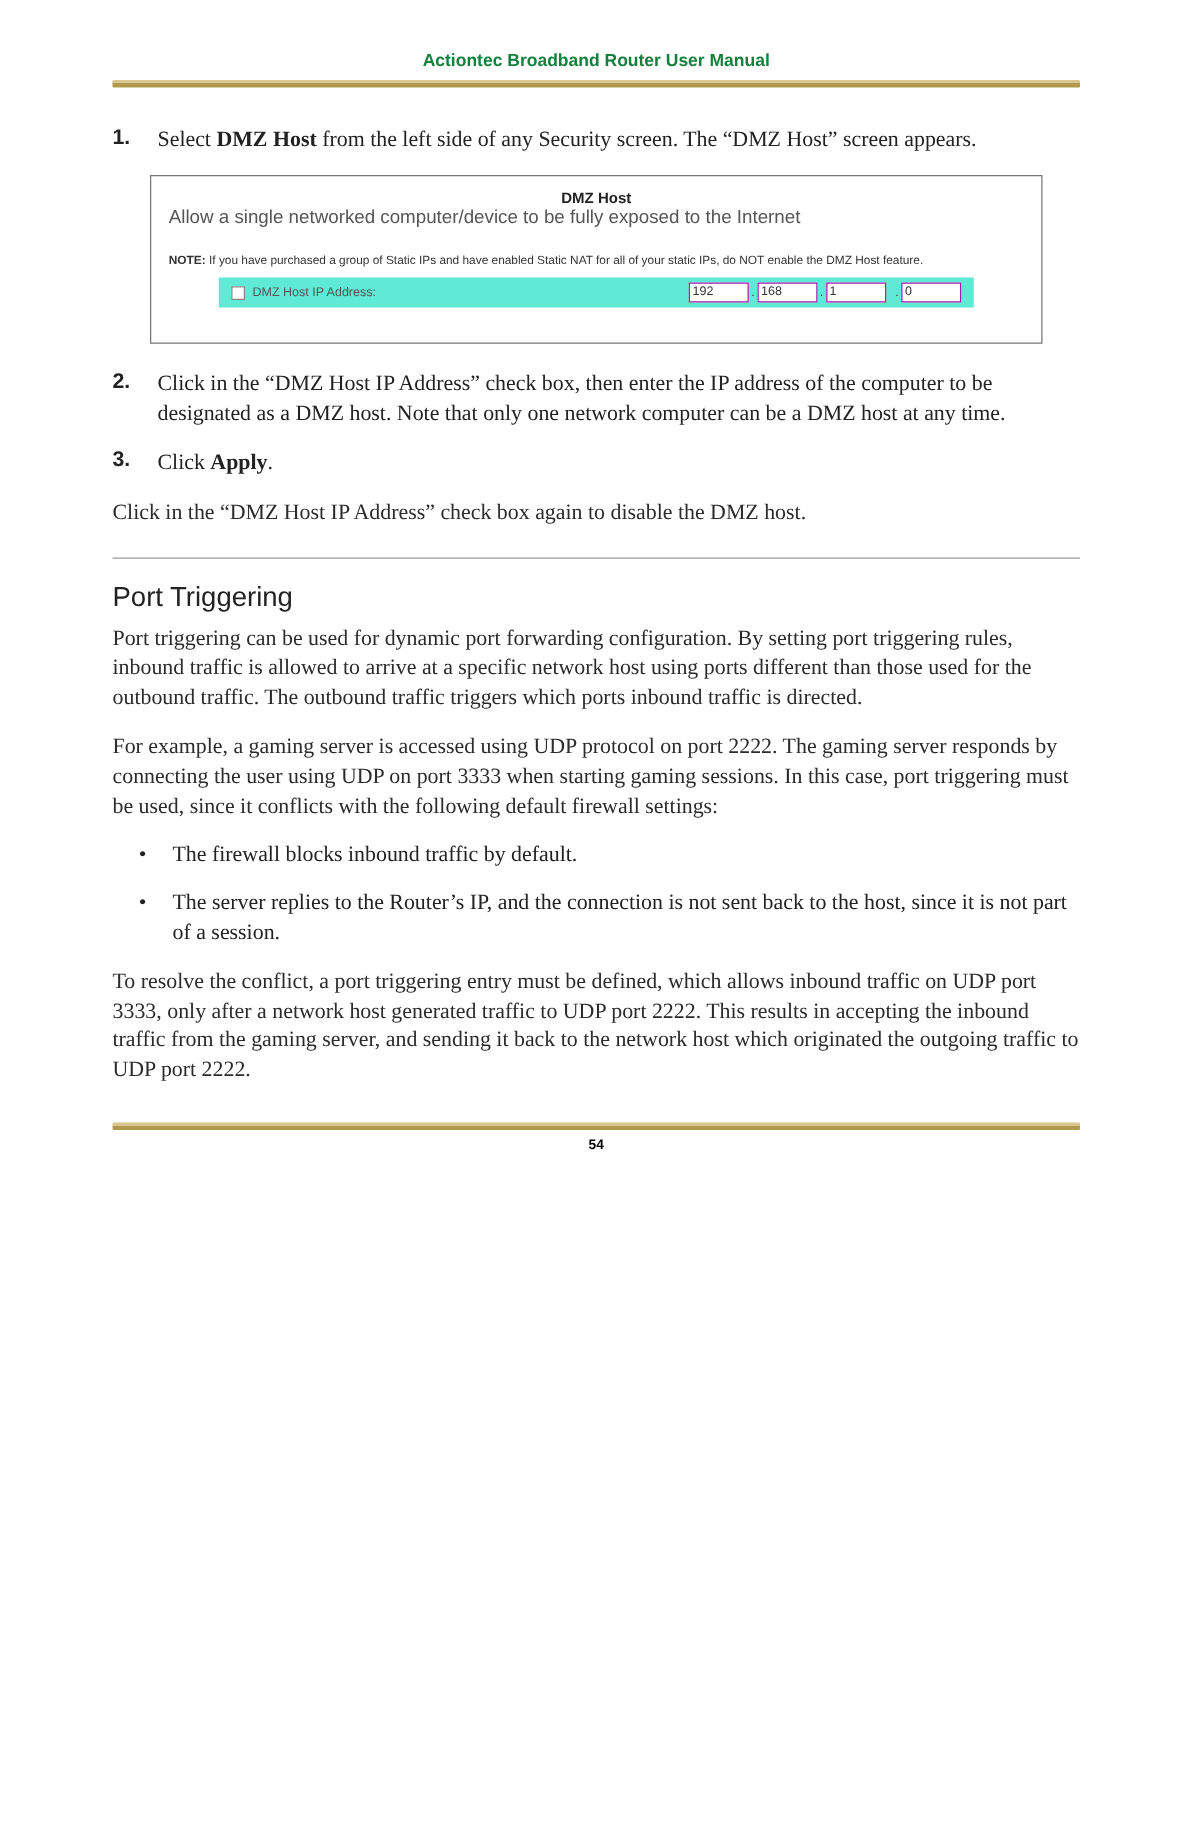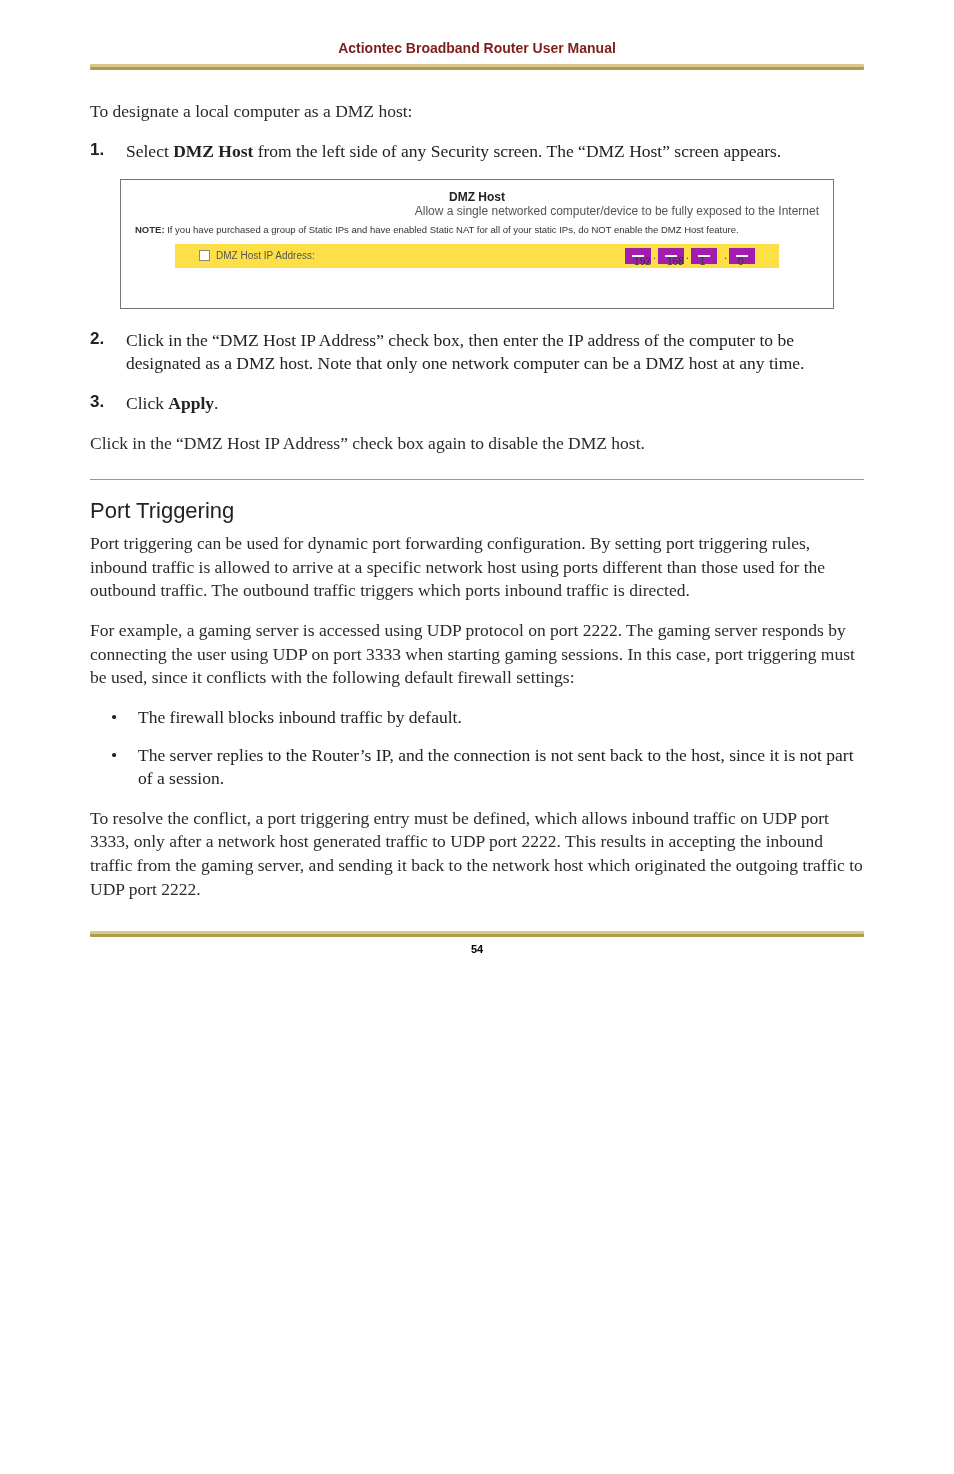--- a/index.html
+++ b/index.html
@@ -11,21 +11,21 @@
     margin: 0 auto;
   }
   .page {
     padding: 40px 90px 30px 90px;
   }
   .header-bar {
     text-align: center;
     font-family: Arial, Helvetica, sans-serif;
     font-weight: bold;
     font-size: 14px;
-    color: #7f1d1d;
+    color: #15803d;
     padding-bottom: 8px;
   }
   .header-underline {
     height: 6px;
     background: linear-gradient(to bottom, #d9c78f 0%, #d9c78f 45%, #b09a50 46%, #b09a50 100%);
     margin-bottom: 30px;
     border-radius: 1px;
   }
   .body-text {
     font-size: 17.5px;
@@ -62,37 +62,37 @@
     color: #333;
     background: #fff;
   }
   .ss-title {
     text-align: center;
     font-weight: bold;
     font-size: 12px;
     color: #222;
   }
   .ss-sub {
-    text-align: right;
-    font-size: 12px;
+    text-align: left;
+    font-size: 15px;
     color: #555;
-    margin-bottom: 6px;
+    margin-bottom: 21px;
   }
   .ss-note {
     font-size: 9.5px;
     color: #333;
     margin-bottom: 8px;
     line-height: 1.2;
   }
   .ss-row {
     display: flex;
     align-items: center;
-    background: #fde047;
-    padding: 4px 24px;
-    margin: 0 40px 26px 40px;
+    background: #5eead4;
+    padding: 4px 10px;
+    margin: 0 40px 14px 40px;
   }
   .ss-row-label {
     flex: 1;
     color: #555;
     font-size: 10px;
     display: flex;
     align-items: center;
     gap: 6px;
   }
   .fake-checkbox {
@@ -102,23 +102,23 @@
     background: #fff;
     display: inline-block;
   }
   .ip-inputs {
     display: flex;
     align-items: center;
     gap: 2px;
     color: #333;
   }
   .ip-box {
-    border: 7px solid #a21caf;
-    background: #fff;
-    width: 26px;
+    border: 1px solid #a21caf;
+    background: #fff;
+    width: 48px;
     height: 16px;
     font-size: 10px;
     padding: 0 2px;
     line-height: 14px;
   }
   .ss-buttons {
     text-align: center;
   }
   .ss-btn {
     display: inline-block;
@@ -174,21 +174,20 @@
   }
 </style>
 </head>
 <body>
 
 <div class="page">
 
   <div class="header-bar">Actiontec Broadband Router User Manual</div>
   <div class="header-underline"></div>
 
-  <p class="body-text">To designate a local computer as a DMZ host:</p>
 
   <ol class="numbered">
     <li>
       <span class="num">1.</span>
       <span class="li-body">
         <span>Select </span><b>DMZ Host</b><span> from the left side of any Security screen. The “DMZ Host” screen appears.</span>
       </span>
     </li>
   </ol>
 

